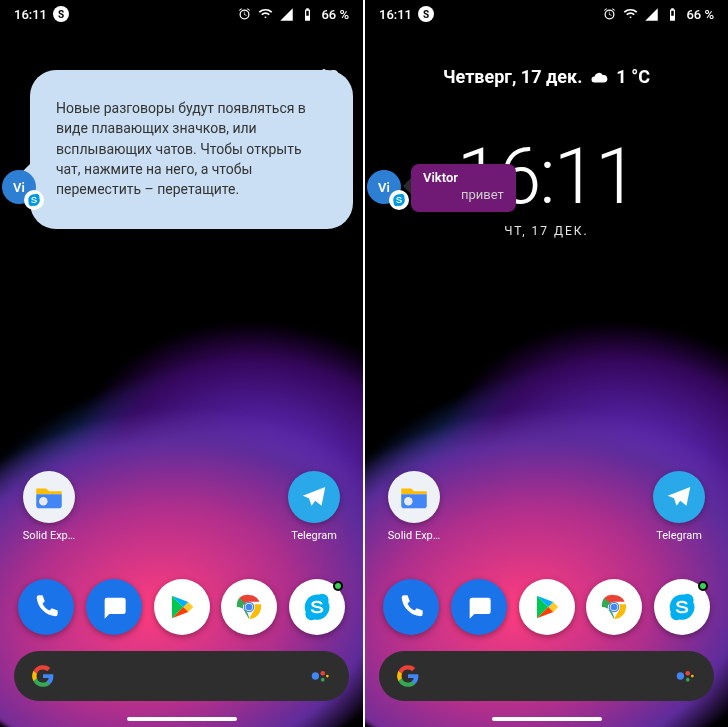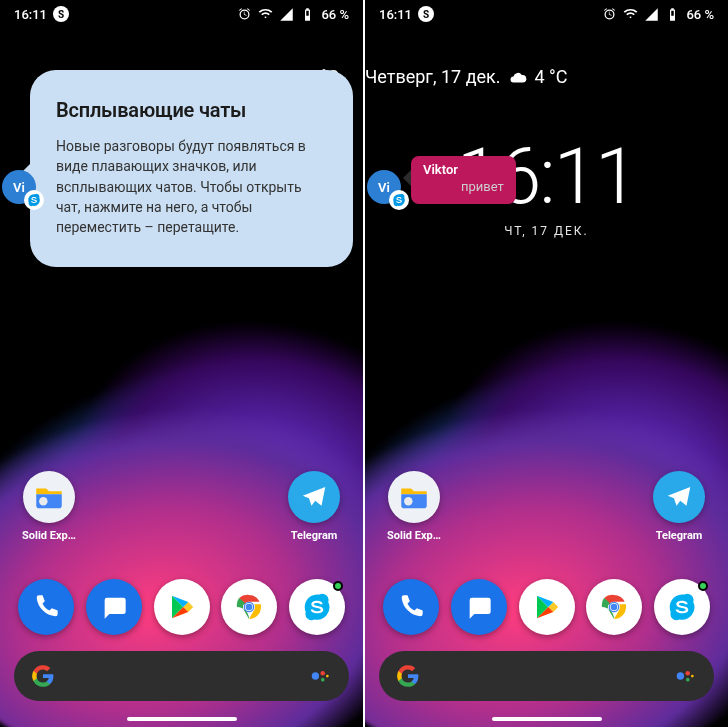--- a/index.html
+++ b/index.html
@@ -20,51 +20,51 @@
            background: radial-gradient(ellipse 230px 190px at 50% 50%, #7c3aed 0%, #3b0764 70%, rgba(0,0,0,0) 90%);
            border-radius:50%; transform:rotate(20deg); filter:blur(3px); opacity:0.9; }
 
   
   .status { position:absolute; top:0; left:0; right:0; height:28px; display:flex; align-items:center; justify-content:space-between; padding:0 14px; color:#fff; font-size:13px; font-weight:500; z-index:50;}
   .status .left, .status .right { display:flex; align-items:center; gap:6px; }
   .s-badge { width:16px; height:16px; border-radius:50%; background:#fff; color:#000; font-size:10px; font-weight:700; display:flex; align-items:center; justify-content:center; }
   .stat-icon svg { width:15px; height:15px; fill:#fff; display:block;}
 
   
-  .glance { position:absolute; top:66px; left:0; right:0; color:#fff; text-align:center; font-size:18px; font-weight:400; z-index:5; display:flex; align-items:center; gap:8px;}
+  .glance { position:absolute; top:66px; left:0; right:0; color:#fff; text-align:center; font-size:18px; font-weight:700; z-index:5; display:flex; align-items:center; justify-content:center; gap:8px;}
   .glance .cloud svg{ width:18px; height:18px; fill:#fff; vertical-align:middle;}
 
   
   .clock { position:absolute; top:138px; left:0; right:0; text-align:center; color:#fff; z-index:4; }
   .clock .time { font-size:78px; font-weight:300; letter-spacing:-2px; line-height:1;}
   .clock .date { margin-top:8px; font-size:12px; letter-spacing:2px; text-transform:uppercase; opacity:0.9;}
 
   
   .bubble { position:absolute; top:168px; left:2px; width:42px; height:42px; z-index:40; }
   .bubble .main { width:34px; height:34px; border-radius:50%; background:#2d7fd3; color:#fff; font-size:13px; font-weight:600; display:flex; align-items:center; justify-content:center; position:absolute; top:2px; left:0;}
   .bubble .badge { width:20px; height:20px; border-radius:50%; background:#fff; position:absolute; bottom:0; right:0; display:flex; align-items:center; justify-content:center;}
   .bubble .badge svg { width:14px; height:14px; fill:#0099e5;}
 
   
   .tooltip-big { position:absolute; top:70px; left:30px; right:10px; background:#cadff3; border-radius:26px; padding:28px 26px 30px 26px; z-index:30; color:#1b1b1b;}
   .tooltip-big h3 { font-size:20px; font-weight:600; margin-bottom:14px; letter-spacing:-0.2px;}
   .tooltip-big p { font-size:14px; line-height:1.45; color:#333;}
   .tail { position:absolute; left:-14px; top:90px; width:0; height:0; border:18px solid transparent; border-right-color:#cadff3; border-left:none;}
 
   
-  .tooltip-small { position:absolute; top:156px; left:46px; background:#be185d; color:#eee; border-radius:8px; padding:6px 12px 8px 12px; z-index:30; font-size:13px; line-height:1.3; min-width:72px;}
+  .tooltip-small { position:absolute; top:164px; left:46px; background:#701a75; color:#eee; border-radius:8px; padding:6px 12px 8px 12px; z-index:30; font-size:13px; line-height:1.3; min-width:72px;}
   .tooltip-small .name { color:#fff; font-weight:600; display:block;}
   .tooltip-small .msg { color:#ccc;margin-left:38px; }
   .tooltip-small::before { content:""; position:absolute; left:-8px; top:14px; border:8px solid transparent; border-right-color:#2b2b2b; border-left:none;}
 
   
   .app-row { position:absolute; bottom:185px; left:0; right:0; padding:0 18px; display:flex; justify-content:space-between; z-index:20;}
   .app { width:62px; display:flex; flex-direction:column; align-items:center; gap:6px; }
   .app .ic { width:52px; height:52px; border-radius:50%; display:flex; align-items:center; justify-content:center; box-shadow:0 2px 6px rgba(0,0,0,0.3);}
-  .app .lbl { color:#fff; font-size:11px; text-align:center; max-width:60px; white-space:nowrap; overflow:hidden; text-overflow:ellipsis;font-weight:bold;}
+  .app .lbl { color:#fff; font-size:11px; text-align:center; max-width:60px; white-space:nowrap; overflow:hidden; text-overflow:ellipsis;}
   .app-row.justify2 { justify-content:space-between; }
   .app-spacer { width:62px; }
 
   
   .dock { position:absolute; bottom:92px; left:0; right:0; padding:0 18px; display:flex; justify-content:space-between; z-index:20;}
   .dock .ic { width:56px; height:56px; border-radius:50%; display:flex; align-items:center; justify-content:center; box-shadow:0 2px 6px rgba(0,0,0,0.35);}
 
   
   .search { position:absolute; bottom:26px; left:14px; right:14px; height:50px; background:#2e2e2e; border-radius:26px; display:flex; align-items:center; justify-content:space-between; padding:0 18px 0 16px; z-index:20;}
   .search .g { display:flex; align-items:center;}
@@ -119,21 +119,20 @@
             </svg>
           </span>
         <span>66 %</span>
       </div>
     </div>
 
     <div style="position:absolute;top:66px;right:24px;color:#fff;font-size:18px;z-index:5">°C</div>
 
     <div class="tooltip-big">
       <div class="tail"></div>
-      <h3>Всплывающие чаты</h3>
       <p>Новые разговоры будут появляться в виде плавающих значков, или всплывающих чатов. Чтобы открыть чат, нажмите на него, а чтобы переместить – перетащите.</p>
     </div>
 
     <div class="bubble">
       <div class="main">Vi</div>
       <div class="badge">
         <svg viewBox="0 0 24 24">
             <path d="M12 2a10 10 0 00-9 14 5 5 0 007 6 10 10 0 0011-14 5 5 0 00-7-6zm0 15c-3 0-5-1.4-5-3h2c0 .7 1.2 1.3 3 1.3s3-.5 3-1.2c0-.8-1-1-3-1.4-2-.4-4.5-.9-4.5-3C7.5 8 9.5 7 12 7s4.5 1.2 4.5 2.8h-2c0-.6-1-1.1-2.5-1.1s-2.5.4-2.5 1c0 .8 1.2 1 3 1.4 2 .4 4.5.9 4.5 3.1 0 1.9-2.1 2.8-5 2.8z"></path>
           </svg>
       </div>
@@ -260,21 +259,21 @@
           </span>
         <span>66 %</span>
       </div>
     </div>
 
     <div class="glance">
       <span>Четверг, 17 дек.</span>
       <span class="cloud"><svg viewBox="0 0 24 24">
             <path d="M19 18H6a4 4 0 010-8 6 6 0 0111-2 5 5 0 012 10z"></path>
           </svg></span>
-      <span>4 °C</span>
+      <span>1 °C</span>
     </div>
 
     <div class="clock">
       <div class="time">16:11</div>
       <div class="date">ЧТ, 17 ДЕК.</div>
     </div>
 
     <div class="bubble">
       <div class="main">Vi</div>
       <div class="badge">

